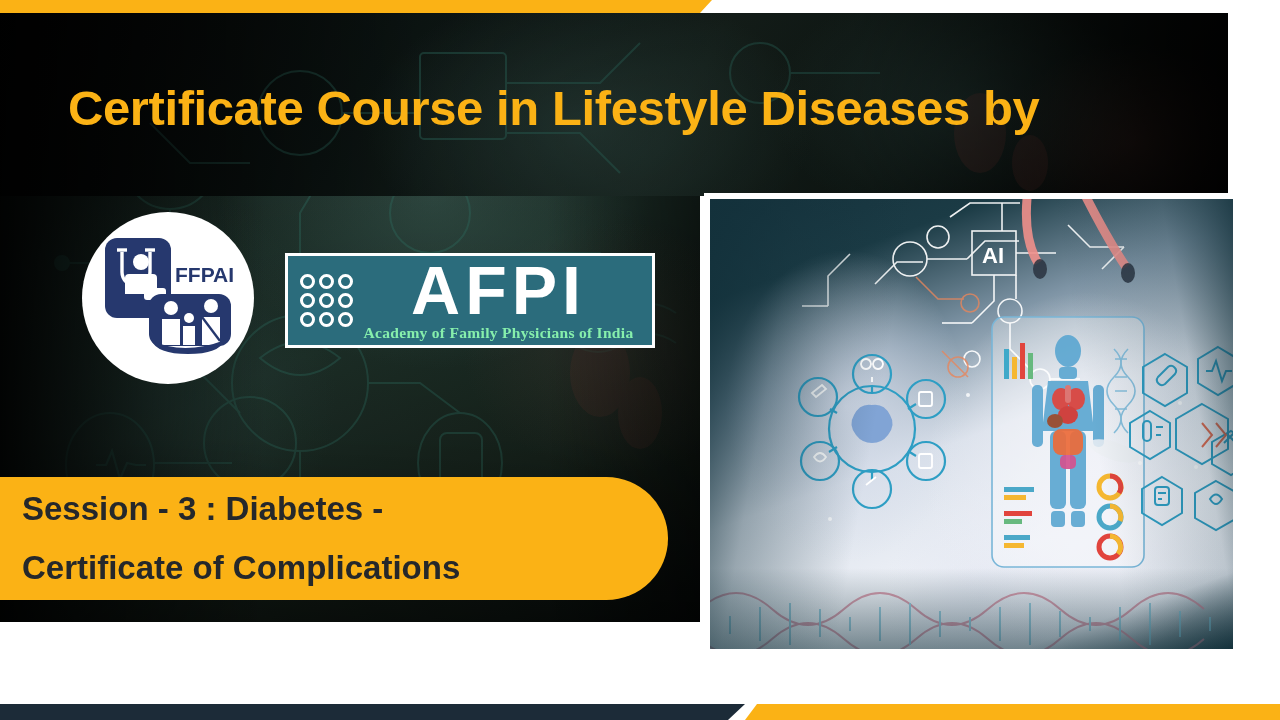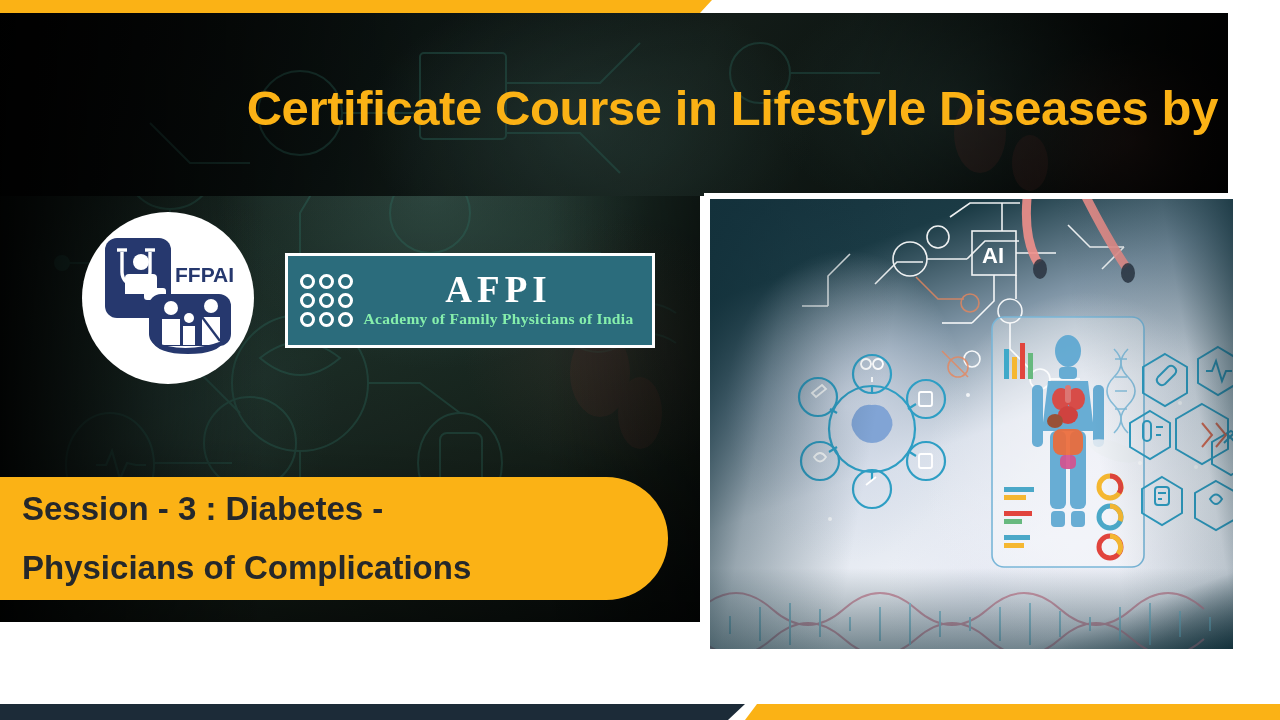--- a/index.html
+++ b/index.html
@@ -32,21 +32,20 @@
     position:absolute; inset:0;
     background:
       linear-gradient(90deg, rgba(0,0,0,.92) 0%, rgba(0,0,0,.55) 16%, rgba(0,0,0,0) 38%),
       linear-gradient(180deg, rgba(0,0,0,.75) 0%, rgba(0,0,0,0) 26%, rgba(0,0,0,.10) 70%, rgba(0,0,0,.55) 100%),
       linear-gradient(270deg, rgba(0,0,0,.55) 0%, rgba(0,0,0,0) 22%);
   }
   
   .title-band{
     position:absolute; left:0; top:13px; width:1228px; height:183px;
     background:#0d0d0d;
-    text-align:right;
   }
   .title-band-img{
     position:absolute; inset:0;
     background:
       radial-gradient(ellipse 320px 200px at 48% 62%, rgba(52,80,74,.55), transparent 70%),
       radial-gradient(ellipse 260px 170px at 78% 50%, rgba(48,74,70,.45), transparent 72%),
       radial-gradient(ellipse 180px 140px at 92% 70%, rgba(96,56,48,.40), transparent 70%),
       linear-gradient(120deg,#060606 0%, #0c1513 30%, #18241f 55%, #101a16 75%, #050505 100%);
   }
   .title-band-veil{
@@ -70,22 +69,22 @@
   
   .afpi{
     position:absolute; left:285px; top:253px; width:370px; height:95px;
     background:#2b6c7c; border:3px solid #ffffff; display:flex; align-items:center;
     padding:6px 10px 6px 12px;
   }
   .afpi-dots{ display:grid; grid-template-columns:repeat(3,1fr); gap:4px; margin-right:4px; }
   .afpi-dots i{ display:block; width:15px; height:15px; border:3px solid #fff; border-radius:50%; }
   .afpi-right{ flex:1; display:flex; flex-direction:column; align-items:center; margin-left:-2px; }
   .afpi-word{
-    font-size:37px; font-weight:700; color:#ffffff; letter-spacing:5px;
-    line-height:.92; font-family:Liberation Serif, serif;
+    font-size:68px; font-weight:700; color:#ffffff; letter-spacing:5px;
+    line-height:.92; font-family:Liberation Sans, sans-serif;
   }
   .afpi-sub{
     font-family:"Liberation Serif", serif; font-size:15.5px; font-weight:700;
     color:#86efac; letter-spacing:.3px; margin-top:3px; white-space:nowrap;
   }
 
   
   .session{
     position:absolute; left:0; top:477px; width:668px; height:123px;
     background:var(--yellow); border-radius:0 62px 62px 0;
@@ -244,21 +243,21 @@
         <i></i>
     </div>
     <div class="afpi-right">
       <div class="afpi-word">AFPI</div>
       <div class="afpi-sub">Academy of Family Physicians of India</div>
     </div>
   </div>
 
   <div class="session">
     <div class="session-line">Session - 3 : Diabetes -</div>
-    <div class="session-line">Physicians of Complications</div>
+    <div class="session-line">Certificate of Complications</div>
   </div>
 
   <div class="photo-card">
     <div class="photo">
       <div class="photo-bg"></div>
 
       <svg class="photo-svg" viewBox="0 0 523 450" preserveAspectRatio="none">
 
         <g stroke="#ffffff" stroke-width="1.6" fill="none" opacity=".92">
           <circle cx="200" cy="60" r="17"></circle>

